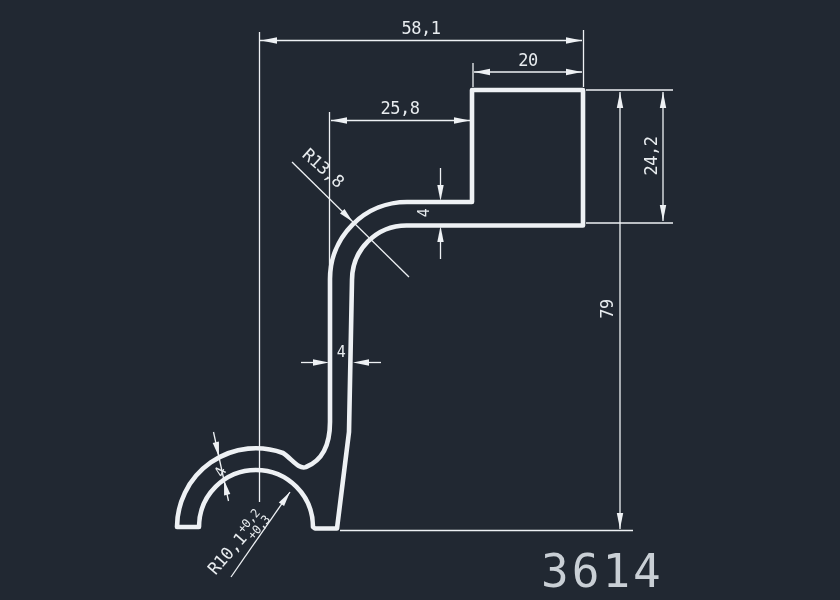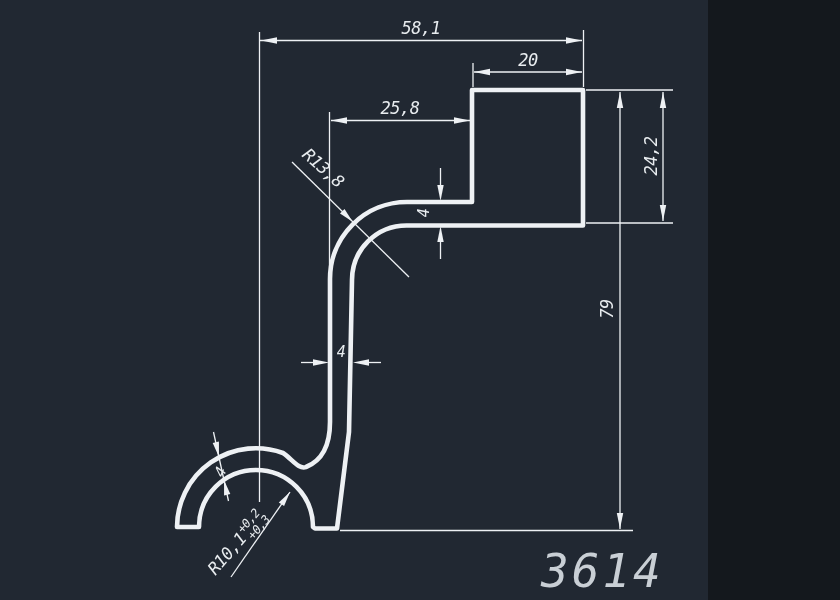--- a/index.html
+++ b/index.html
@@ -3,22 +3,22 @@
 <meta charset="utf-8">
 <style>
   :root{
     --bg:#212832;
     --line:#eef1f4;
     --text:#e8ecef;
     --pn:#c9cfd5;
   }
   html,body{margin:0;padding:0;background:#14181d;}
   .stage{
-    position:relative;width:708px;height:600px;background:var(--bg);
-    overflow:hidden;font-family:"DejaVu Sans Mono", monospace;font-style:italic;
+    position:relative;width:840px;height:600px;background:var(--bg);
+    overflow:hidden;font-family:"DejaVu Sans Mono", monospace;
   }
   svg{display:block;}
   .profile{fill:none;stroke:var(--line);stroke-width:4.6;stroke-linejoin:round;}
   .dimline{stroke:var(--line);stroke-width:1.3;fill:none;}
   .arrow{fill:var(--line);stroke:none;}
   .dimtext{font-family:"DejaVu Sans Mono", monospace;font-size:17px;fill:var(--text);letter-spacing:-0.5px;}
   .dimtext.small{font-size:15px;}
   .tol{font-family:"DejaVu Sans Mono", monospace;font-size:12px;fill:var(--text);letter-spacing:-0.5px;}
   .partnum{
     font-family:"DejaVu Sans Mono", monospace;font-size:46px;font-weight:200;

